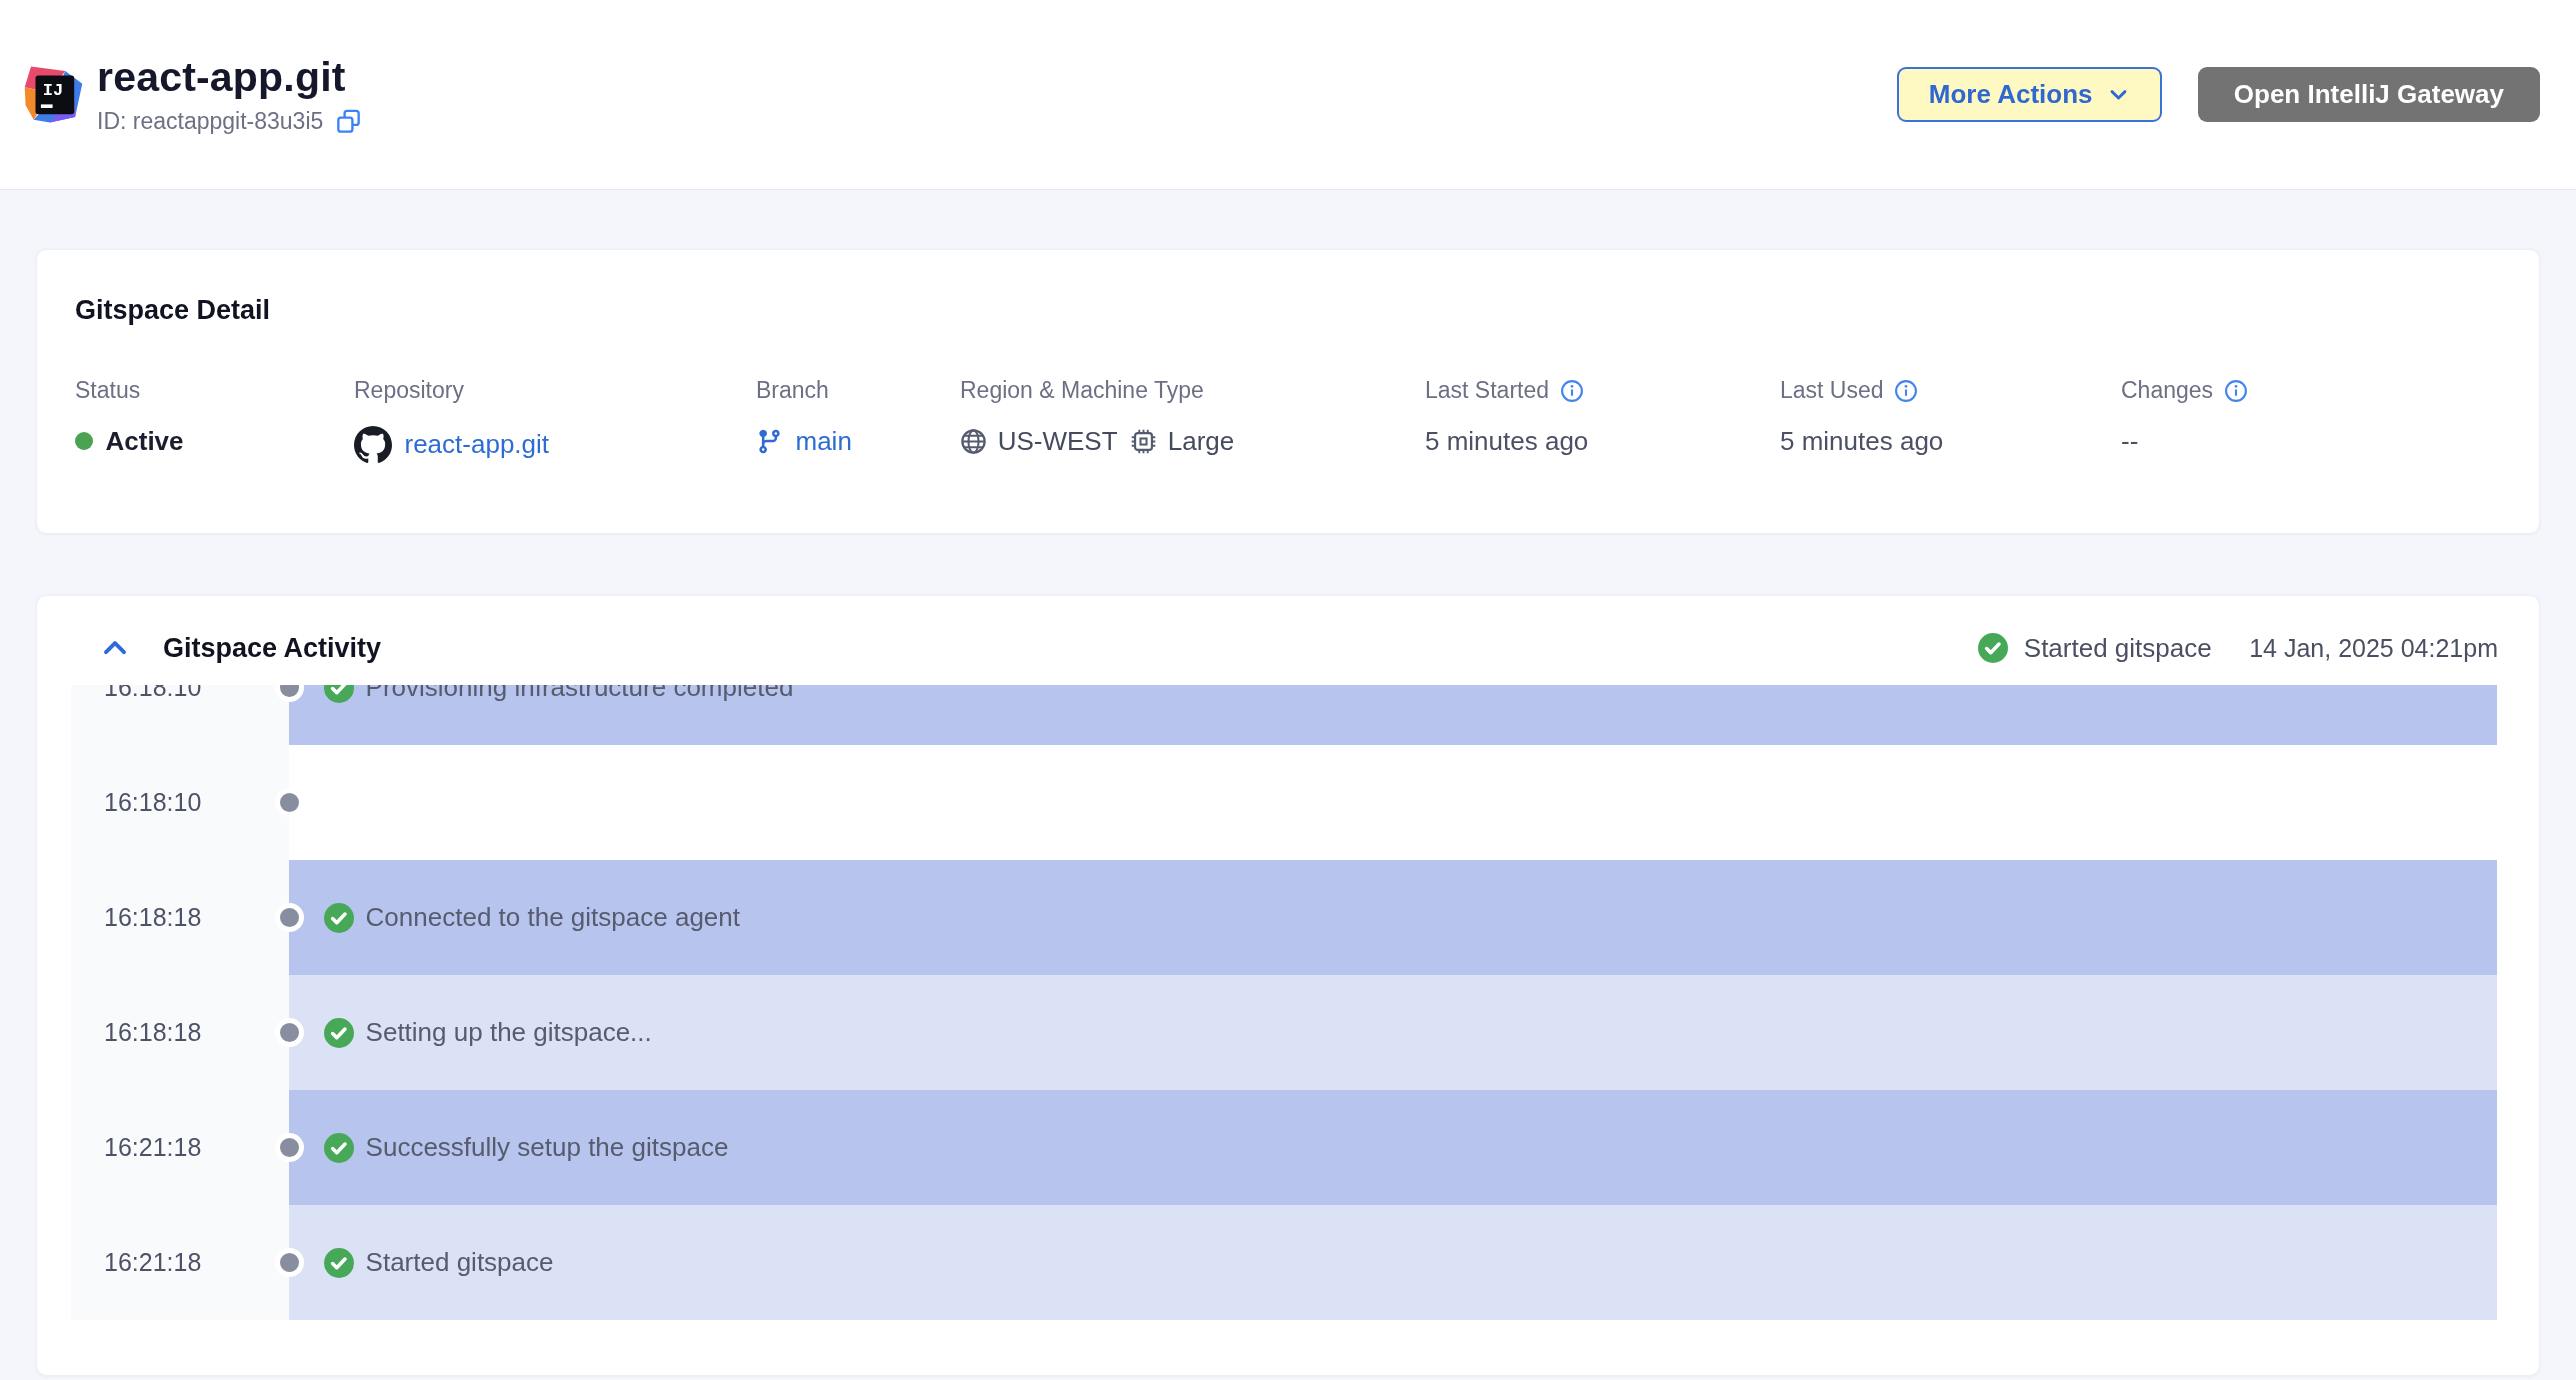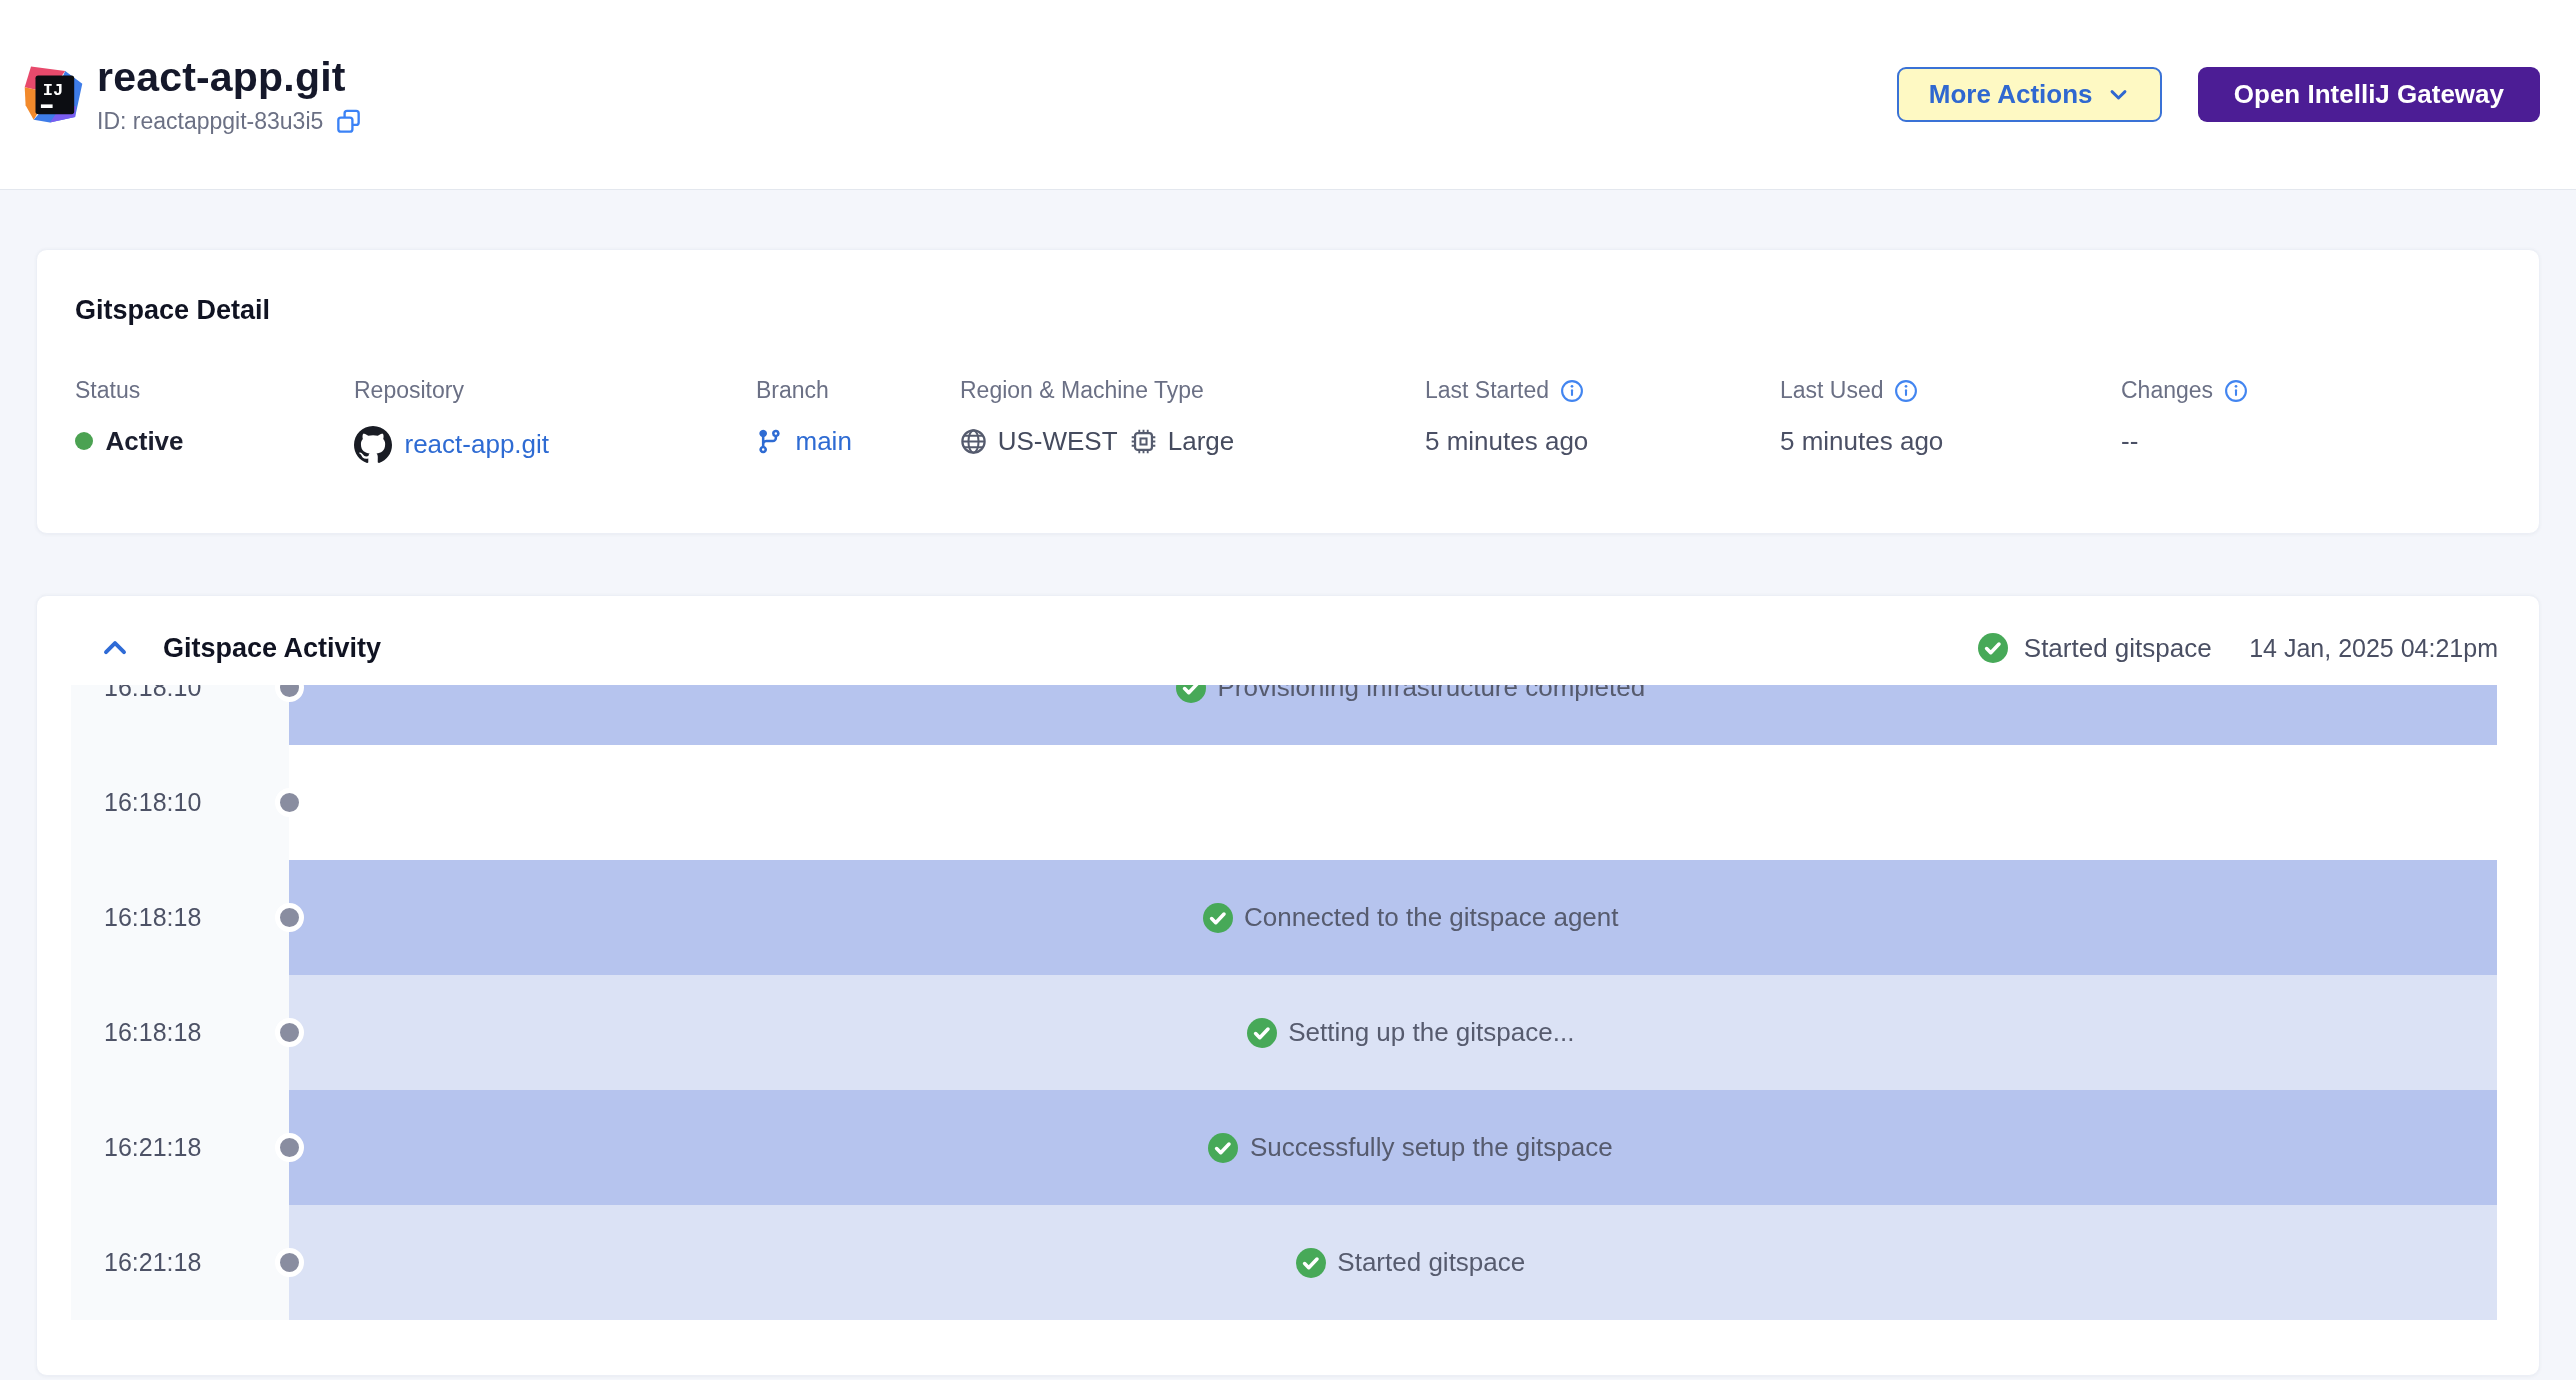--- a/index.html
+++ b/index.html
@@ -22,21 +22,21 @@
   .brand { display:flex; align-items:center; gap:12.5px; }
   .brand .logo { width:63px; height:63px; flex:0 0 auto; }
   .titleblock { display:flex; flex-direction:column; gap:7.2px; }
   .page-title { font-size:41px; font-weight:bold; color:#15182a; letter-spacing:0.2px; }
   .idrow { display:flex; align-items:center; gap:12.5px; }
   .id-text { font-size:23px; color:#6b7084; }
   .copy-btn { width:27px; height:27px; border:none; background:transparent; cursor:pointer; display:flex; align-items:center; }
   .topbar .actions { margin-left:auto; display:flex; align-items:center; gap:36px; }
   .btn { height:55px; border-radius:9px; font-size:26px; font-weight:bold; display:flex; align-items:center; justify-content:center; cursor:pointer; font-family:inherit; }
   .btn-outline { background:#fef9c3; color:#2f68d0; border:2.2px solid #3a72d6; padding:0 30px; gap:14.3px; }
-  .btn-solid  { background:#4c1d95; color:#ffffff; border:none; padding:0 36px; }
+  .btn-solid  { background:#737373; color:#ffffff; border:none; padding:0 36px; }
 
   
   .main { padding:0 36px; }
   .card {
     background:#ffffff;
     border:0.9px solid #eceff6;
     border-radius:10.7px;
     box-shadow:0 0.9px 3.6px rgba(40,50,80,.05);
     position:relative;
   }
@@ -79,21 +79,21 @@
     width:218px; flex:0 0 auto;
     background:#f8fafc;
     display:flex; align-items:center;
     padding-left:33px;
     font-size:25px; color:#4d5266;
   }
   .log-row .body {
     flex:1;
     display:flex; align-items:center;
     padding-left:35px; gap:11.6px;
-    font-size:26px; color:#565b6e;justify-content:center;
+    font-size:26px; color:#565b6e;
   }
   .log-row:nth-child(odd)  .body { background:#b6c4ee; }
   .log-row:nth-child(even) .body { background:#dbe2f5; }
   .timeline-dot {
     position:absolute; left:238px; top:43px;
     width:29px; height:29px; border-radius:50%;
     background:#898da0; border:5.4px solid #ffffff;
   }
   .check-icon { width:30px; height:30px; flex:0 0 auto; }
 </style>

